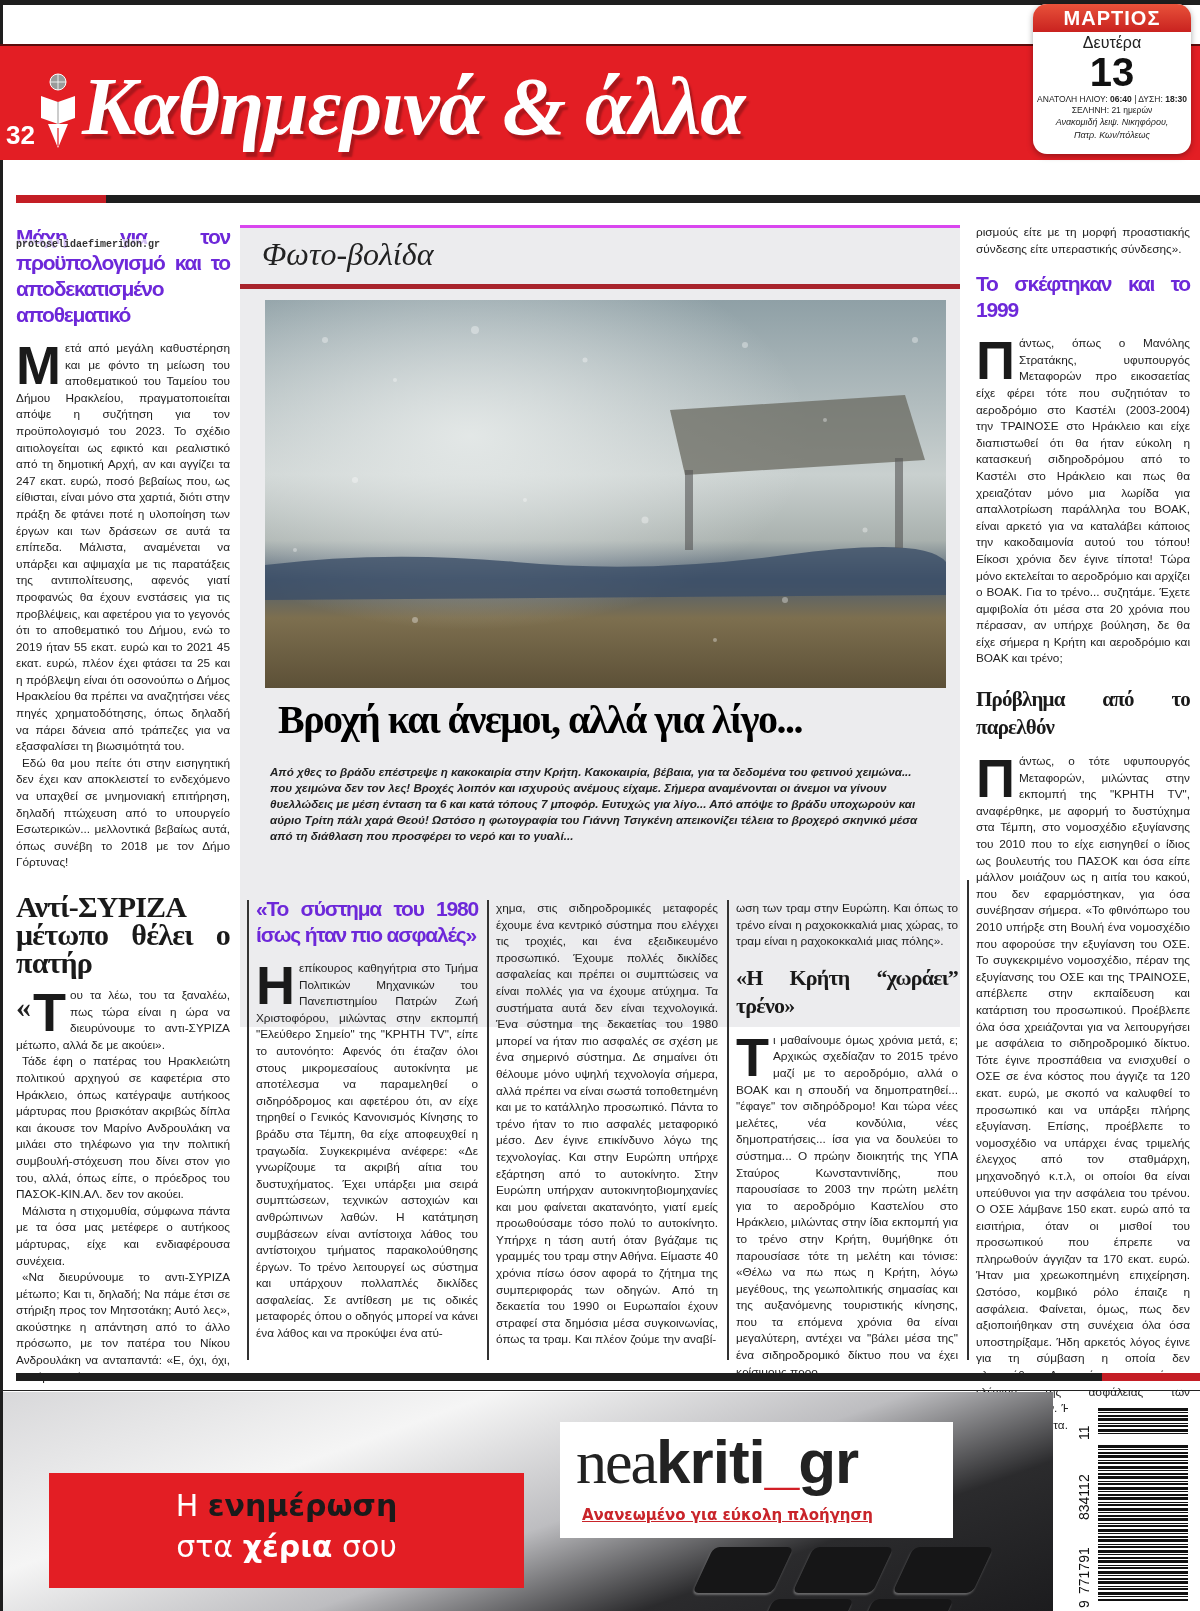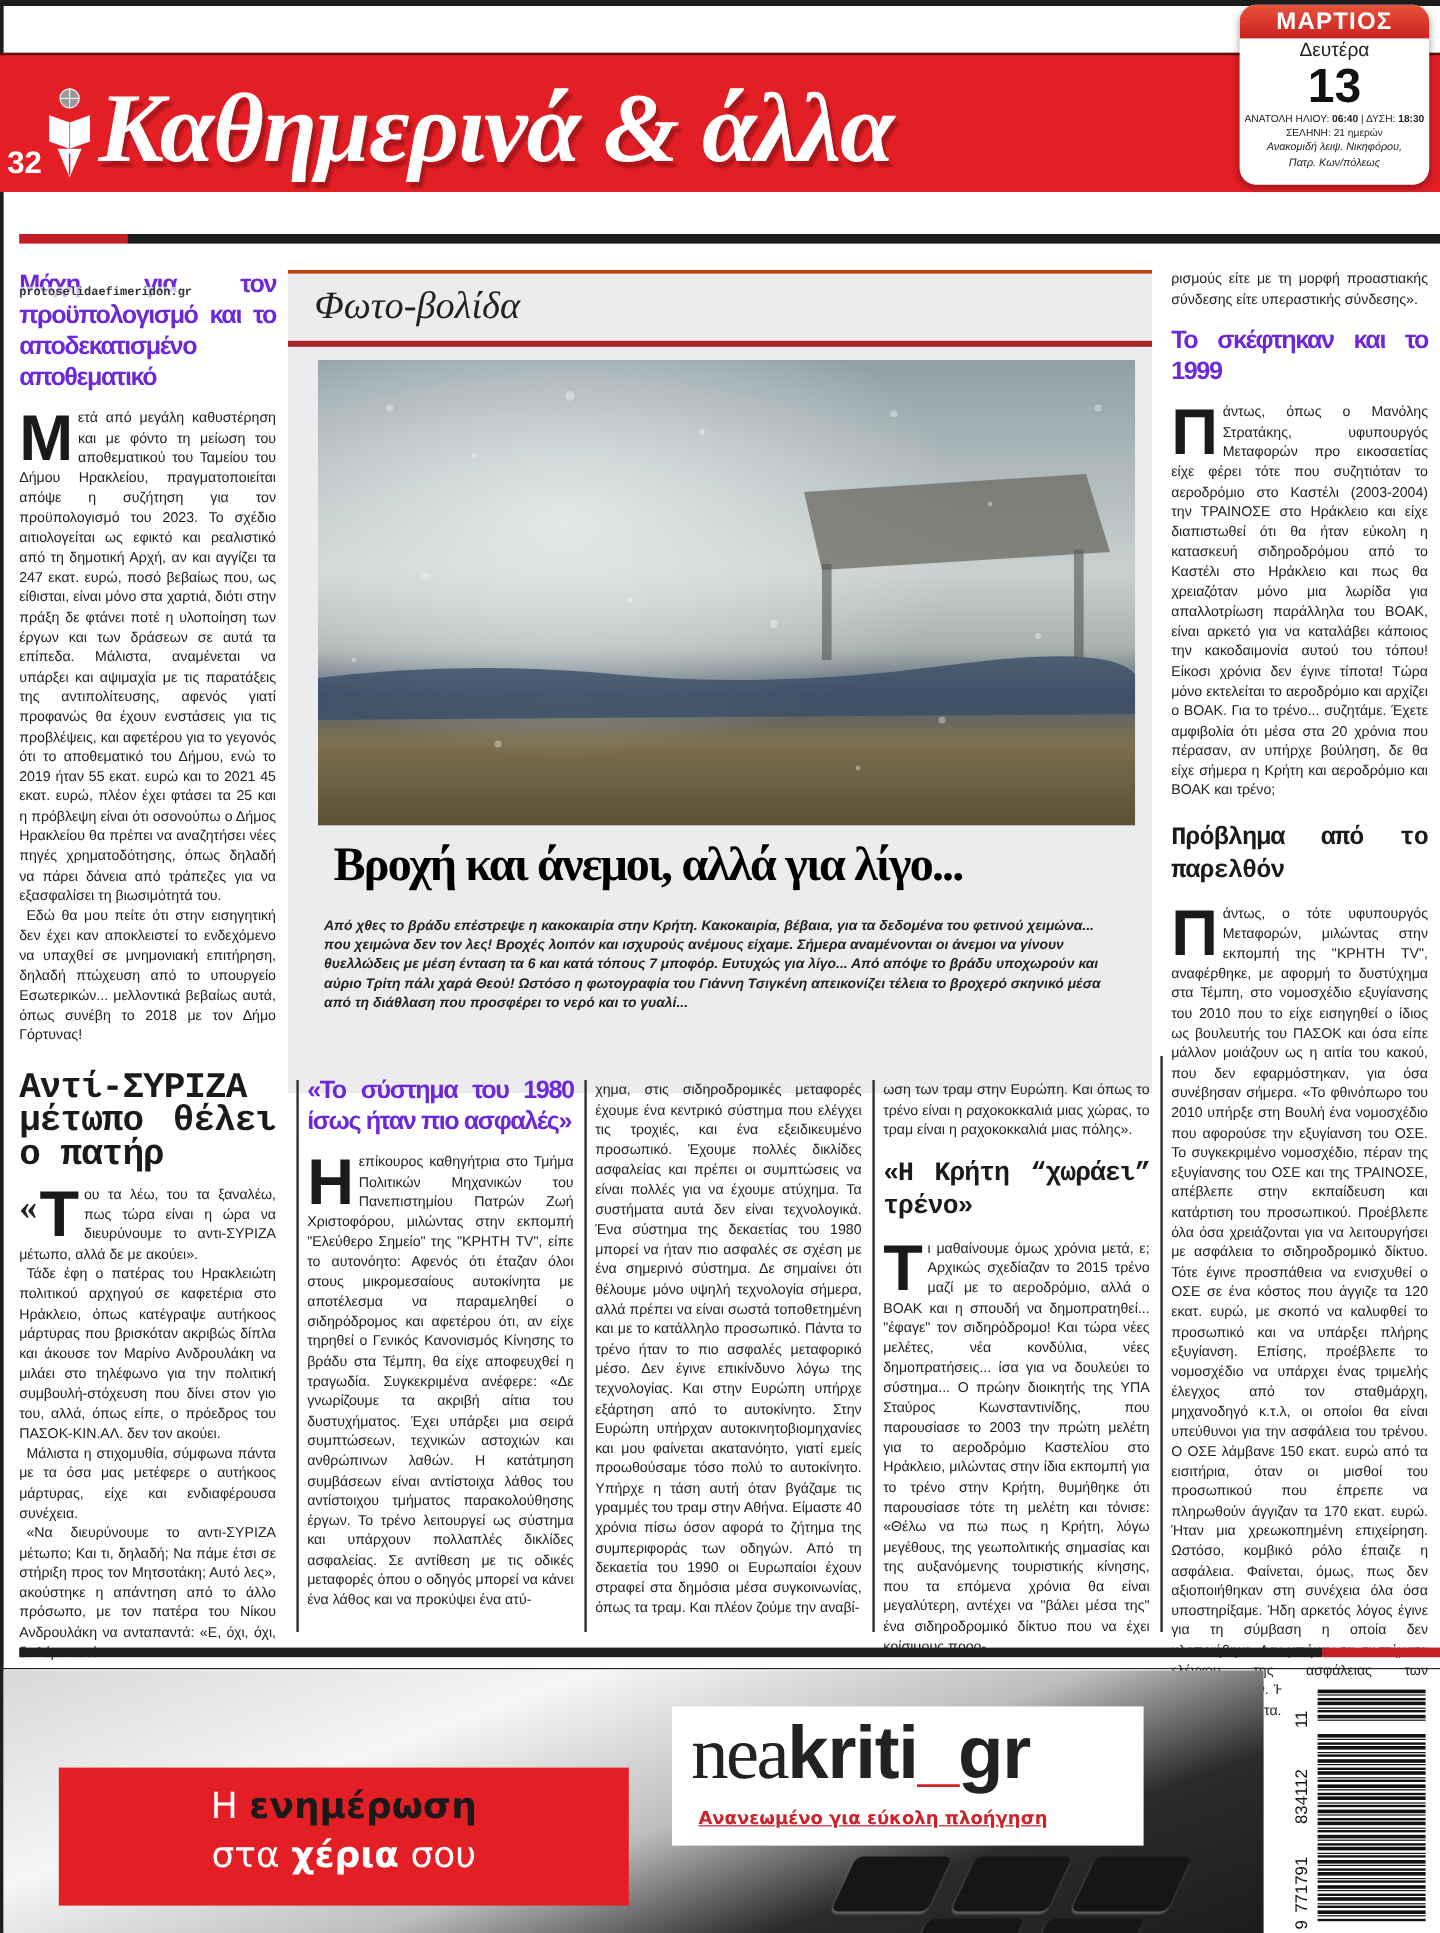--- a/index.html
+++ b/index.html
@@ -25,29 +25,29 @@
 
   .rule-red { position: absolute; left: 16px; top: 195px; width: 90px; height: 8px; background: #c41e25; }
   .rule-black { position: absolute; left: 106px; top: 195px; width: 1094px; height: 8px; background: #1e1e1e; }
 
   .col { position: absolute; font-size: 11.8px; line-height: 16.6px; text-align: justify; color: #222; }
   .col p { margin-bottom: 0; text-indent: 0; }
   .col p + p { text-indent: 6px; }
   .vsep { position: absolute; width: 1.5px; background: #333; }
 
   .headline-cond { font-family: "Liberation Sans", sans-serif; font-weight: bold; letter-spacing: -1.2px; color: #6d28d9; line-height: 26px; }
-  .headline-serif { font-family: Liberation Mono, monospace; letter-spacing: -0.8px; color: #1a1a1a; line-height: 28px; }
+  .headline-serif { font-family: Liberation Serif, serif; letter-spacing: -0.8px; color: #1a1a1a; line-height: 28px; }
 
   .dropcap { float: left; font-family: "Liberation Sans", sans-serif; font-weight: bold; font-size: 54px; line-height: 46px; margin: 2px 4px 0 0; color: #1a1a1a; }
   .quote-mark { float: left; font-family: "Liberation Serif", serif; font-weight: bold; font-size: 30px; line-height: 40px; margin-right: 2px; }
 
   .watermark { position: absolute; left: 16px; top: 239px; font: bold 10px "Liberation Mono", monospace; color: #333; background: rgba(255,255,255,0.7); }
 
   
-  .photo-box { position: absolute; left: 240px; top: 225px; width: 720px; height: 686px; background: #ececee; border-top: 3px solid #c2410c; }
+  .photo-box { position: absolute; left: 240px; top: 225px; width: 720px; height: 802px; background: #ececee; border-top: 3px solid #d946ef; }
   .photo-kicker { position: absolute; left: 22px; top: 8px; font: italic 32px "Liberation Serif", serif; color: #222; }
   .photo-rule { position: absolute; left: 0; top: 56px; width: 720px; height: 5px; background: #a8242c; }
   .photo { position: absolute; left: 25px; top: 72px; width: 681px; height: 388px; overflow: hidden; }
   .photo-headline { position: absolute; left: 38px; top: 468px; font: bold 40px "Liberation Serif", serif; letter-spacing: -1.5px; color: #000000; white-space: nowrap; }
   .photo-caption { position: absolute; left: 30px; top: 536px; width: 665px; font: italic bold 11.6px "Liberation Sans", sans-serif; line-height: 16px; color: #222; }
 
   .bottom-rule-black { position: absolute; left: 16px; top: 1373px; width: 1086px; height: 8px; background: #1e1e1e; }
   .bottom-rule-red { position: absolute; left: 1102px; top: 1373px; width: 98px; height: 8px; background: #c41e25; }
   .bottom-thin { position: absolute; left: 0; top: 1390px; width: 1200px; height: 1px; background: #222; }
 

